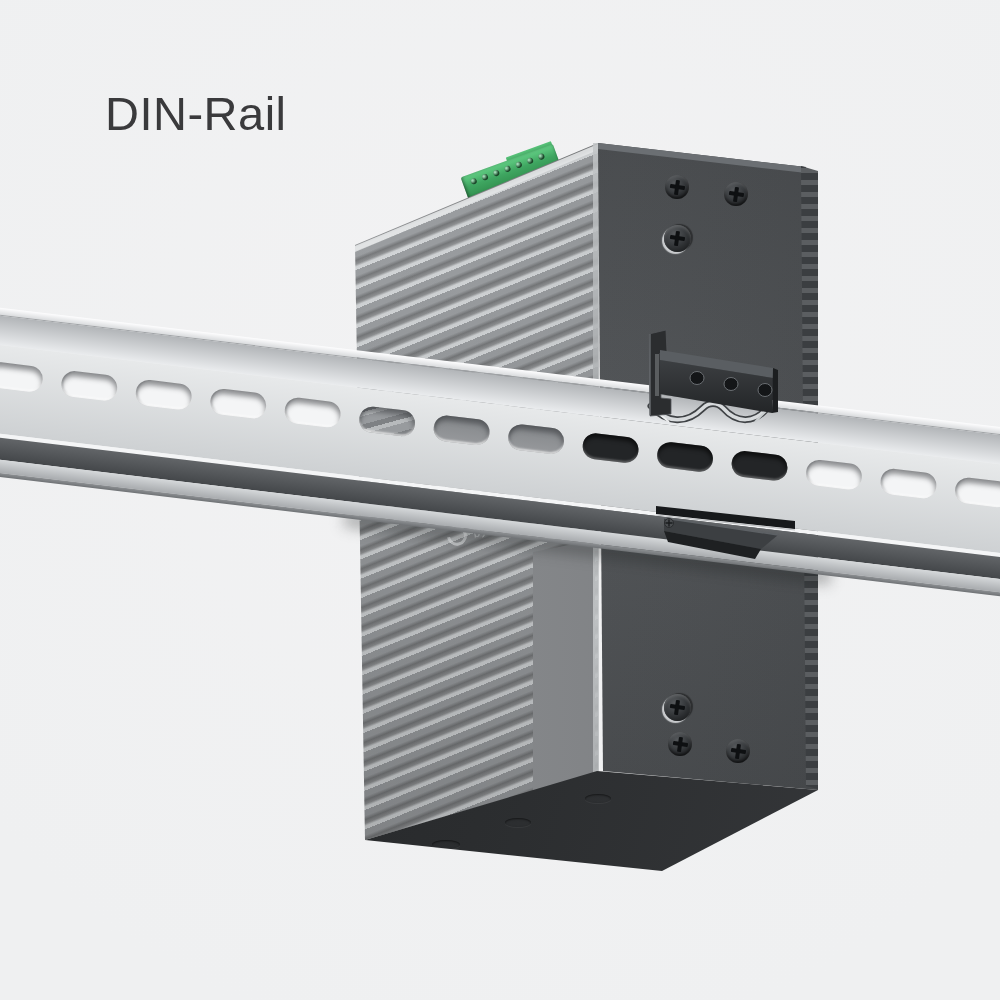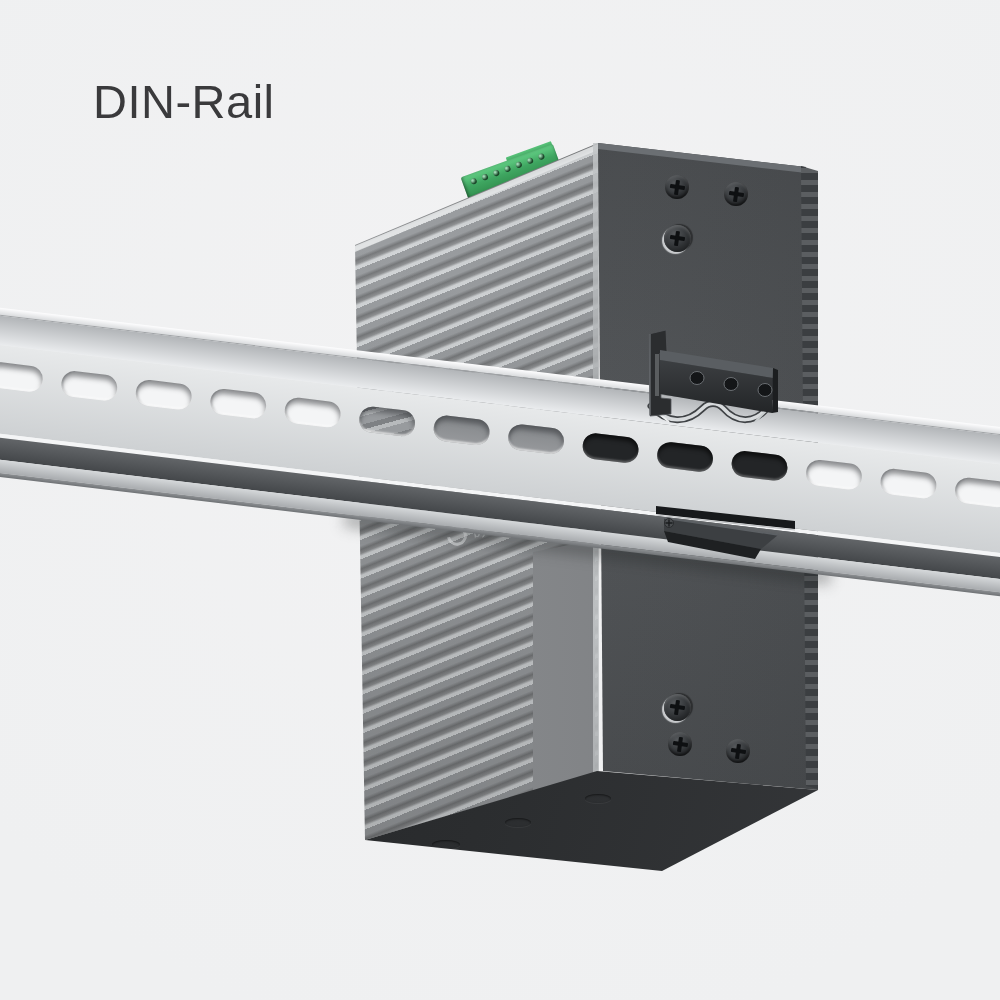--- a/index.html
+++ b/index.html
@@ -5,21 +5,21 @@
   html,body{margin:0;padding:0;}
   .stage{
     position:relative;width:1000px;height:1000px;overflow:hidden;
     background:radial-gradient(circle at 50% 38%, var(--bg,#f2f2f3) 0%, #eff0f1 85%);
     font-family:"Liberation Sans", sans-serif;
   }
   .abs{position:absolute;}
 
   
   .title{
-    position:absolute;left:93px;top:76px;margin:0;
+    position:absolute;left:93px;top:76px;margin:12px;
     font-weight:400;font-size:47px;line-height:1.1;letter-spacing:.5px;
     color:var(--title-color,#3a3a3c);
   }
 
   
   .face{position:absolute;inset:0;}
   .face-fins{
     clip-path:polygon(355px 245px, 598px 143px, 598px 772px, 365px 840px);
     background:repeating-linear-gradient(-22deg,
       #d2d5d7 0px, #cfd2d4 3px, #8f9193 5.5px, #76787a 9px, #9a9da0 12.5px, #9a9da0 18px);

